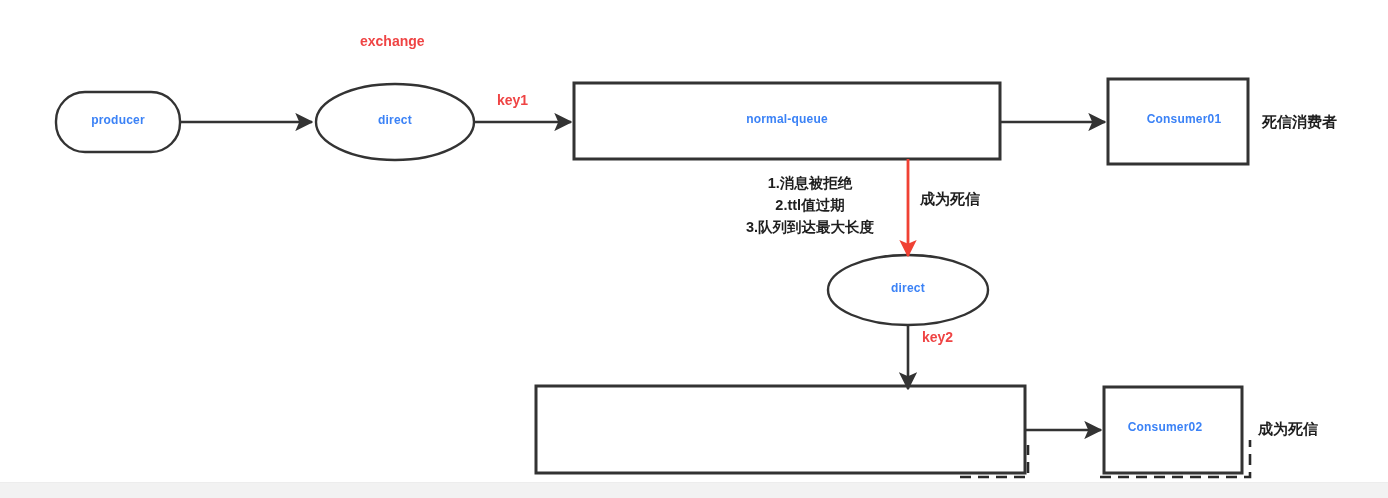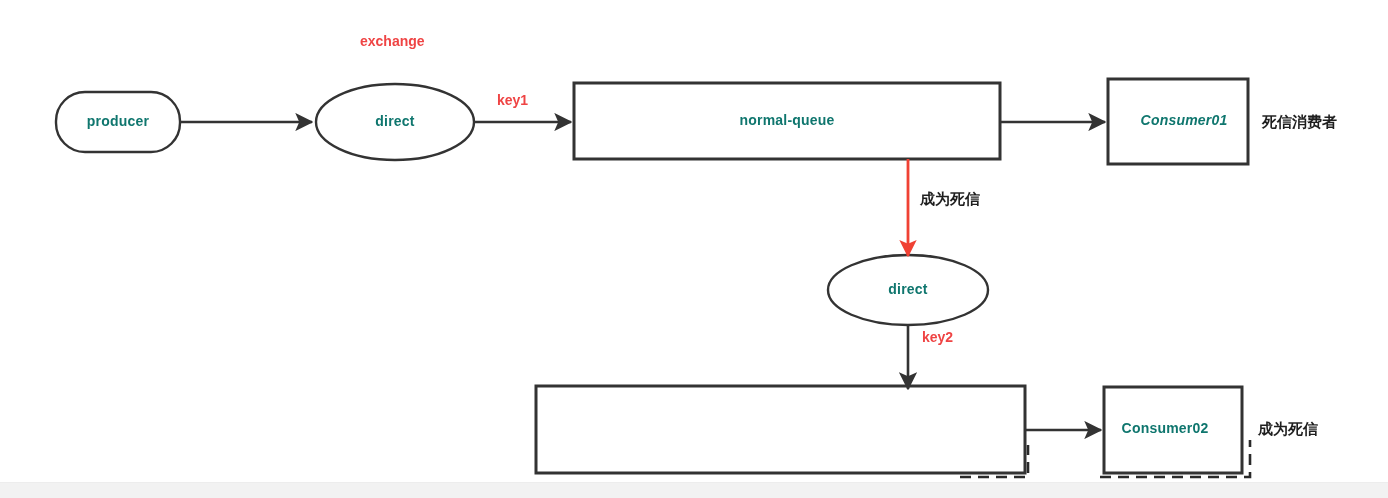--- a/index.html
+++ b/index.html
@@ -18,22 +18,22 @@
     overflow: hidden;
   }
   #diagram-svg {
     position: absolute;
     left: 0;
     top: 0;
   }
   .node-label {
     position: absolute;
     font-weight: bold;
-    color: #0f766e;
-    font-size: 14px;
+    color: #3b82f6;
+    font-size: 12px;
     text-align: center;
     white-space: nowrap;
     letter-spacing: 0.2px;
   }
   .edge-label {
     position: absolute;
     font-weight: bold;
     color: #ef4444;
     font-size: 14px;
     white-space: nowrap;
@@ -115,36 +115,41 @@
 
     <line x1="1026" y1="430" x2="1101" y2="430" stroke="#333333" stroke-width="2.6" marker-end="url(#arrow-dark)"></line>
   </svg>
 
   <div class="node-label" style="left:56px; top:113px; width:124px;">producer</div>
 
   <div class="node-label" style="left:316px; top:113px; width:158px;">direct</div>
 
   <div class="node-label" style="left:574px; top:112px; width:426px;">normal-queue</div>
 
-  <div class="node-label" style="left:1108px; top:112px; width:152px;font-style:italic;">Consumer01</div>
+  <div class="node-label" style="left:1108px; top:112px; width:152px;">Consumer01</div>
 
   <div class="node-label" style="left:828px; top:281px; width:160px;">direct</div>
 
 
   <div class="node-label" style="left:1104px; top:420px; width:122px;">Consumer02</div>
 
   <div class="edge-label" style="left:360px; top:33px;">exchange</div>
 
   <div class="edge-label" style="left:497px; top:92px;">key1</div>
 
   <div class="edge-label" style="left:922px; top:329px;text-align:right;">key2</div>
 
   <div class="cn-label" style="left:920px; top:190px;">成为死信</div>
 
   <div class="cn-label" style="left:1262px; top:113px;">死信消费者</div>
 
   <div class="cn-label" style="left:1258px; top:420px;">成为死信</div>
 
+  <div class="cn-note" style="left:735px; top:172px; width:150px;">
+    <div>1.消息被拒绝</div>
+    <div>2.ttl值过期</div>
+    <div>3.队列到达最大长度</div>
+  </div>
 
   <div class="bottom-bar" style="top:482px;"></div>
 
 
 </div>
 
 </body></html>

